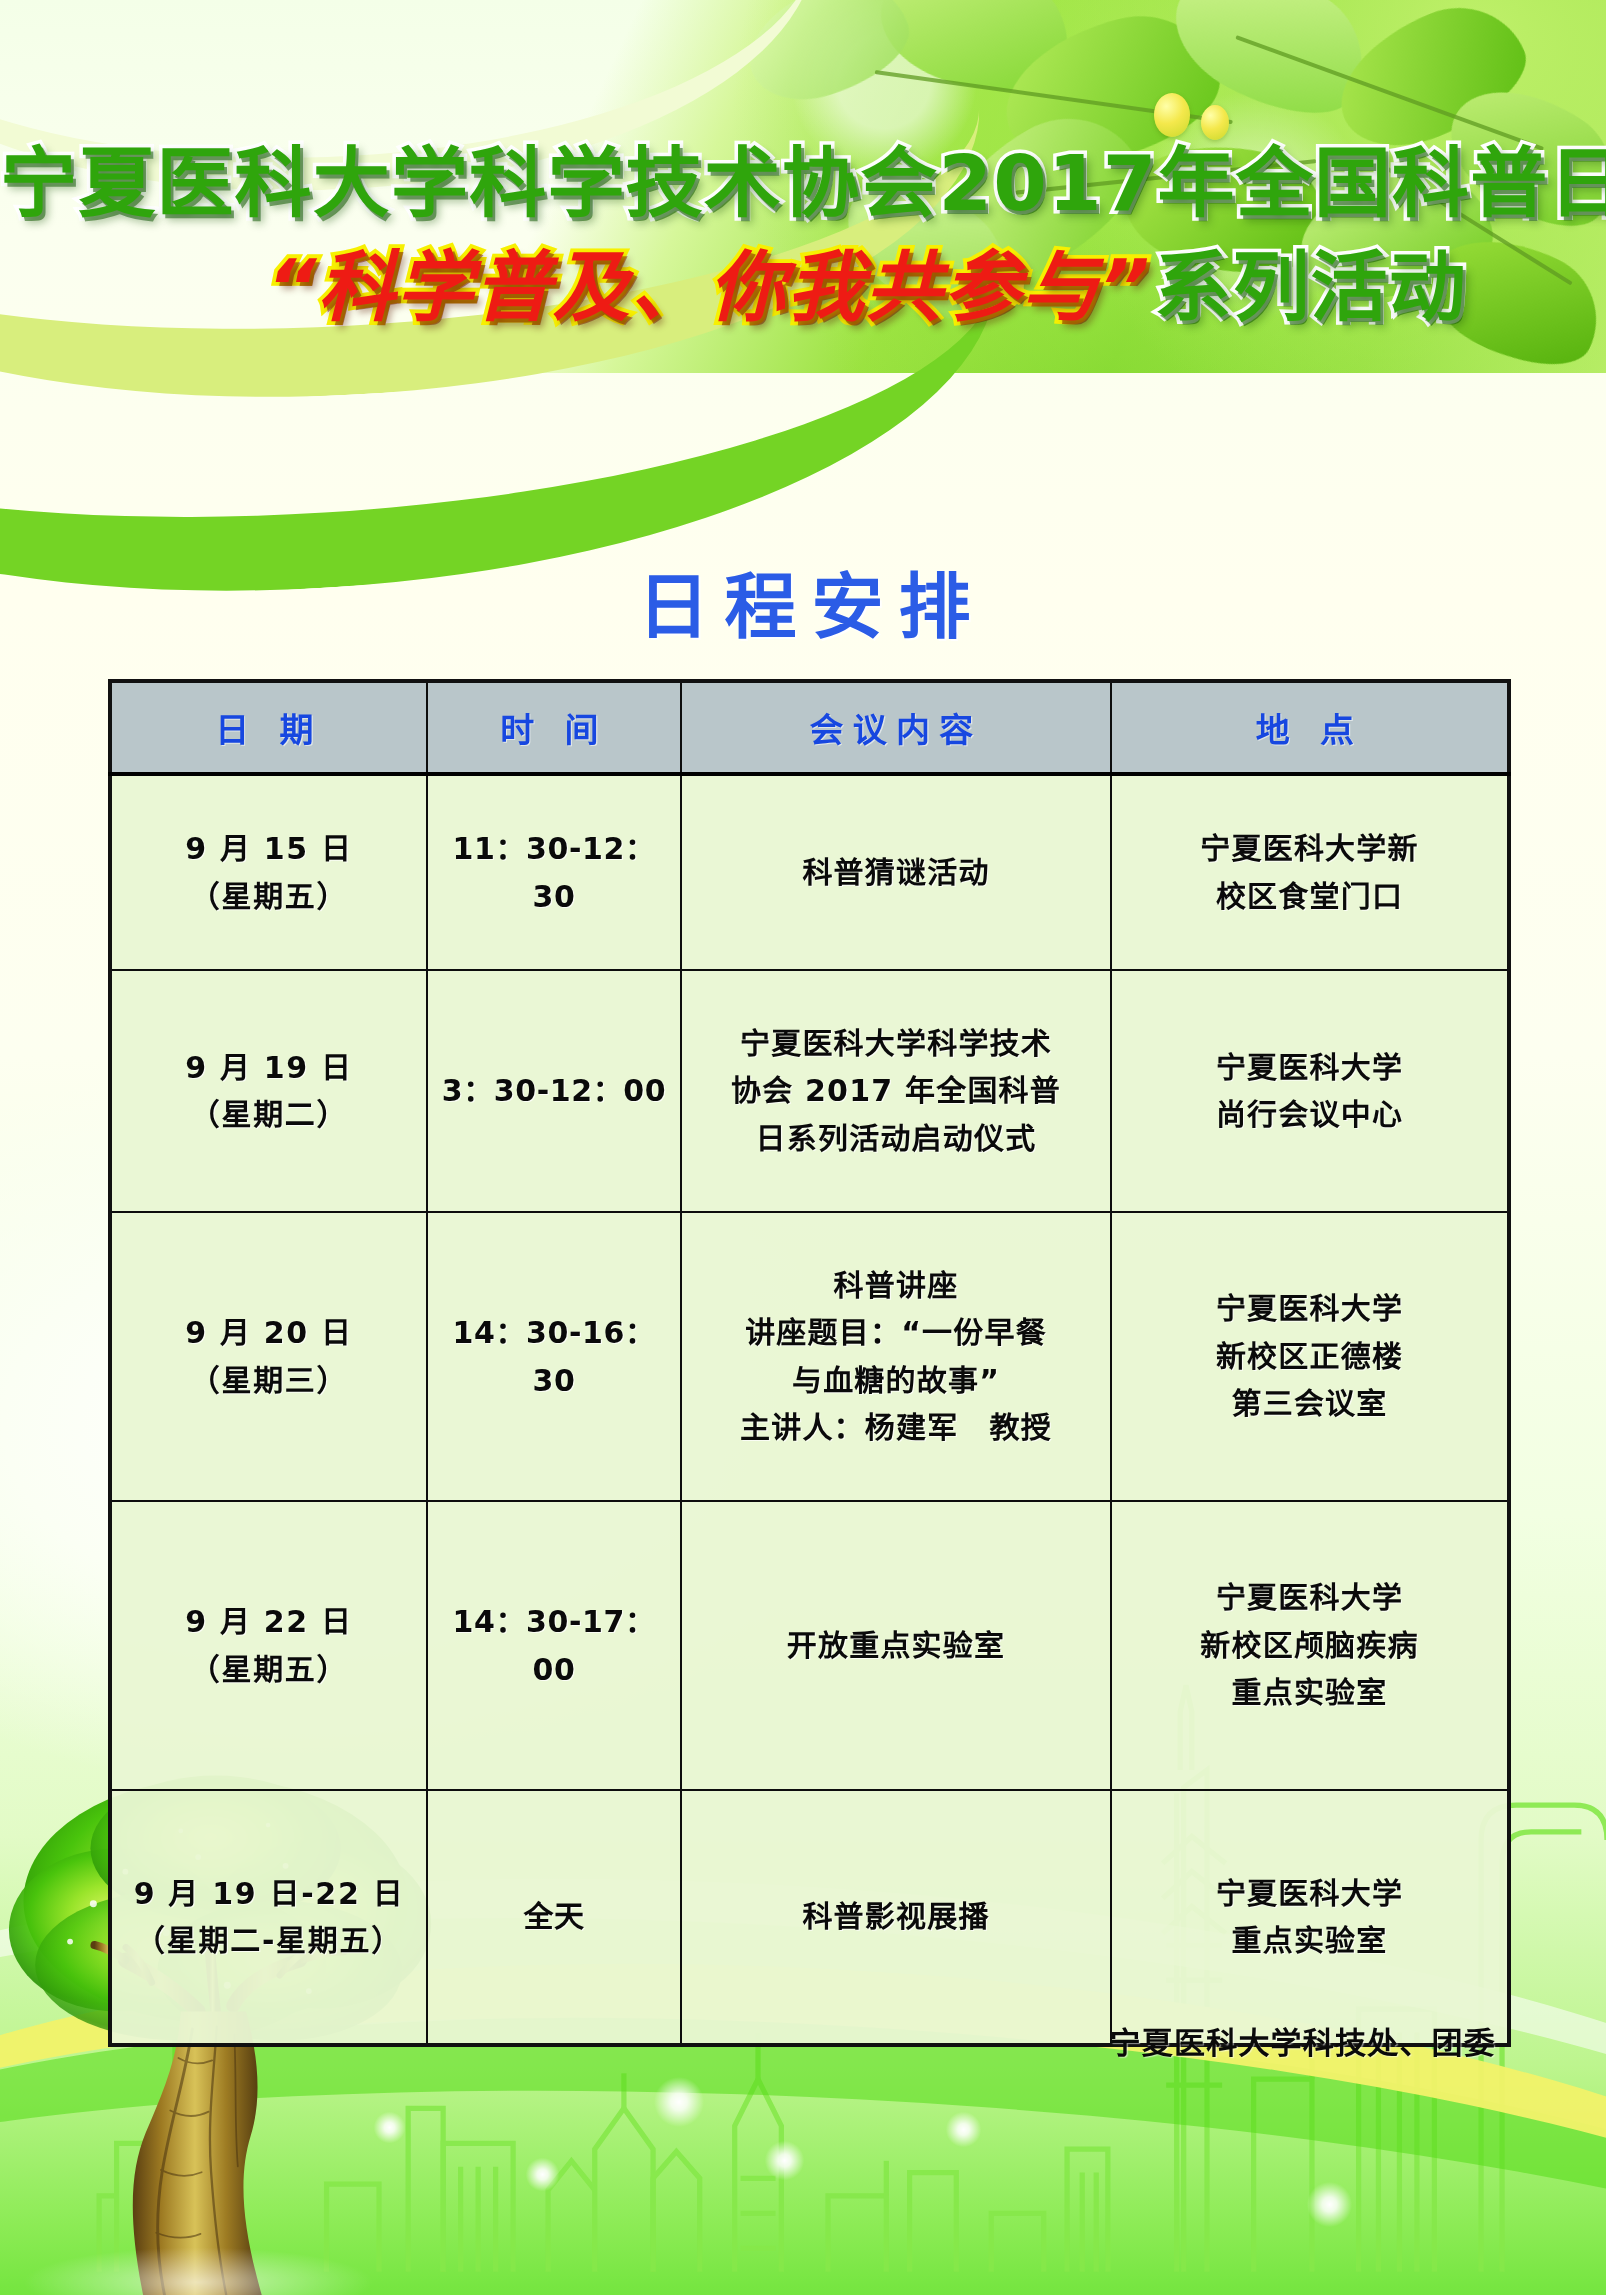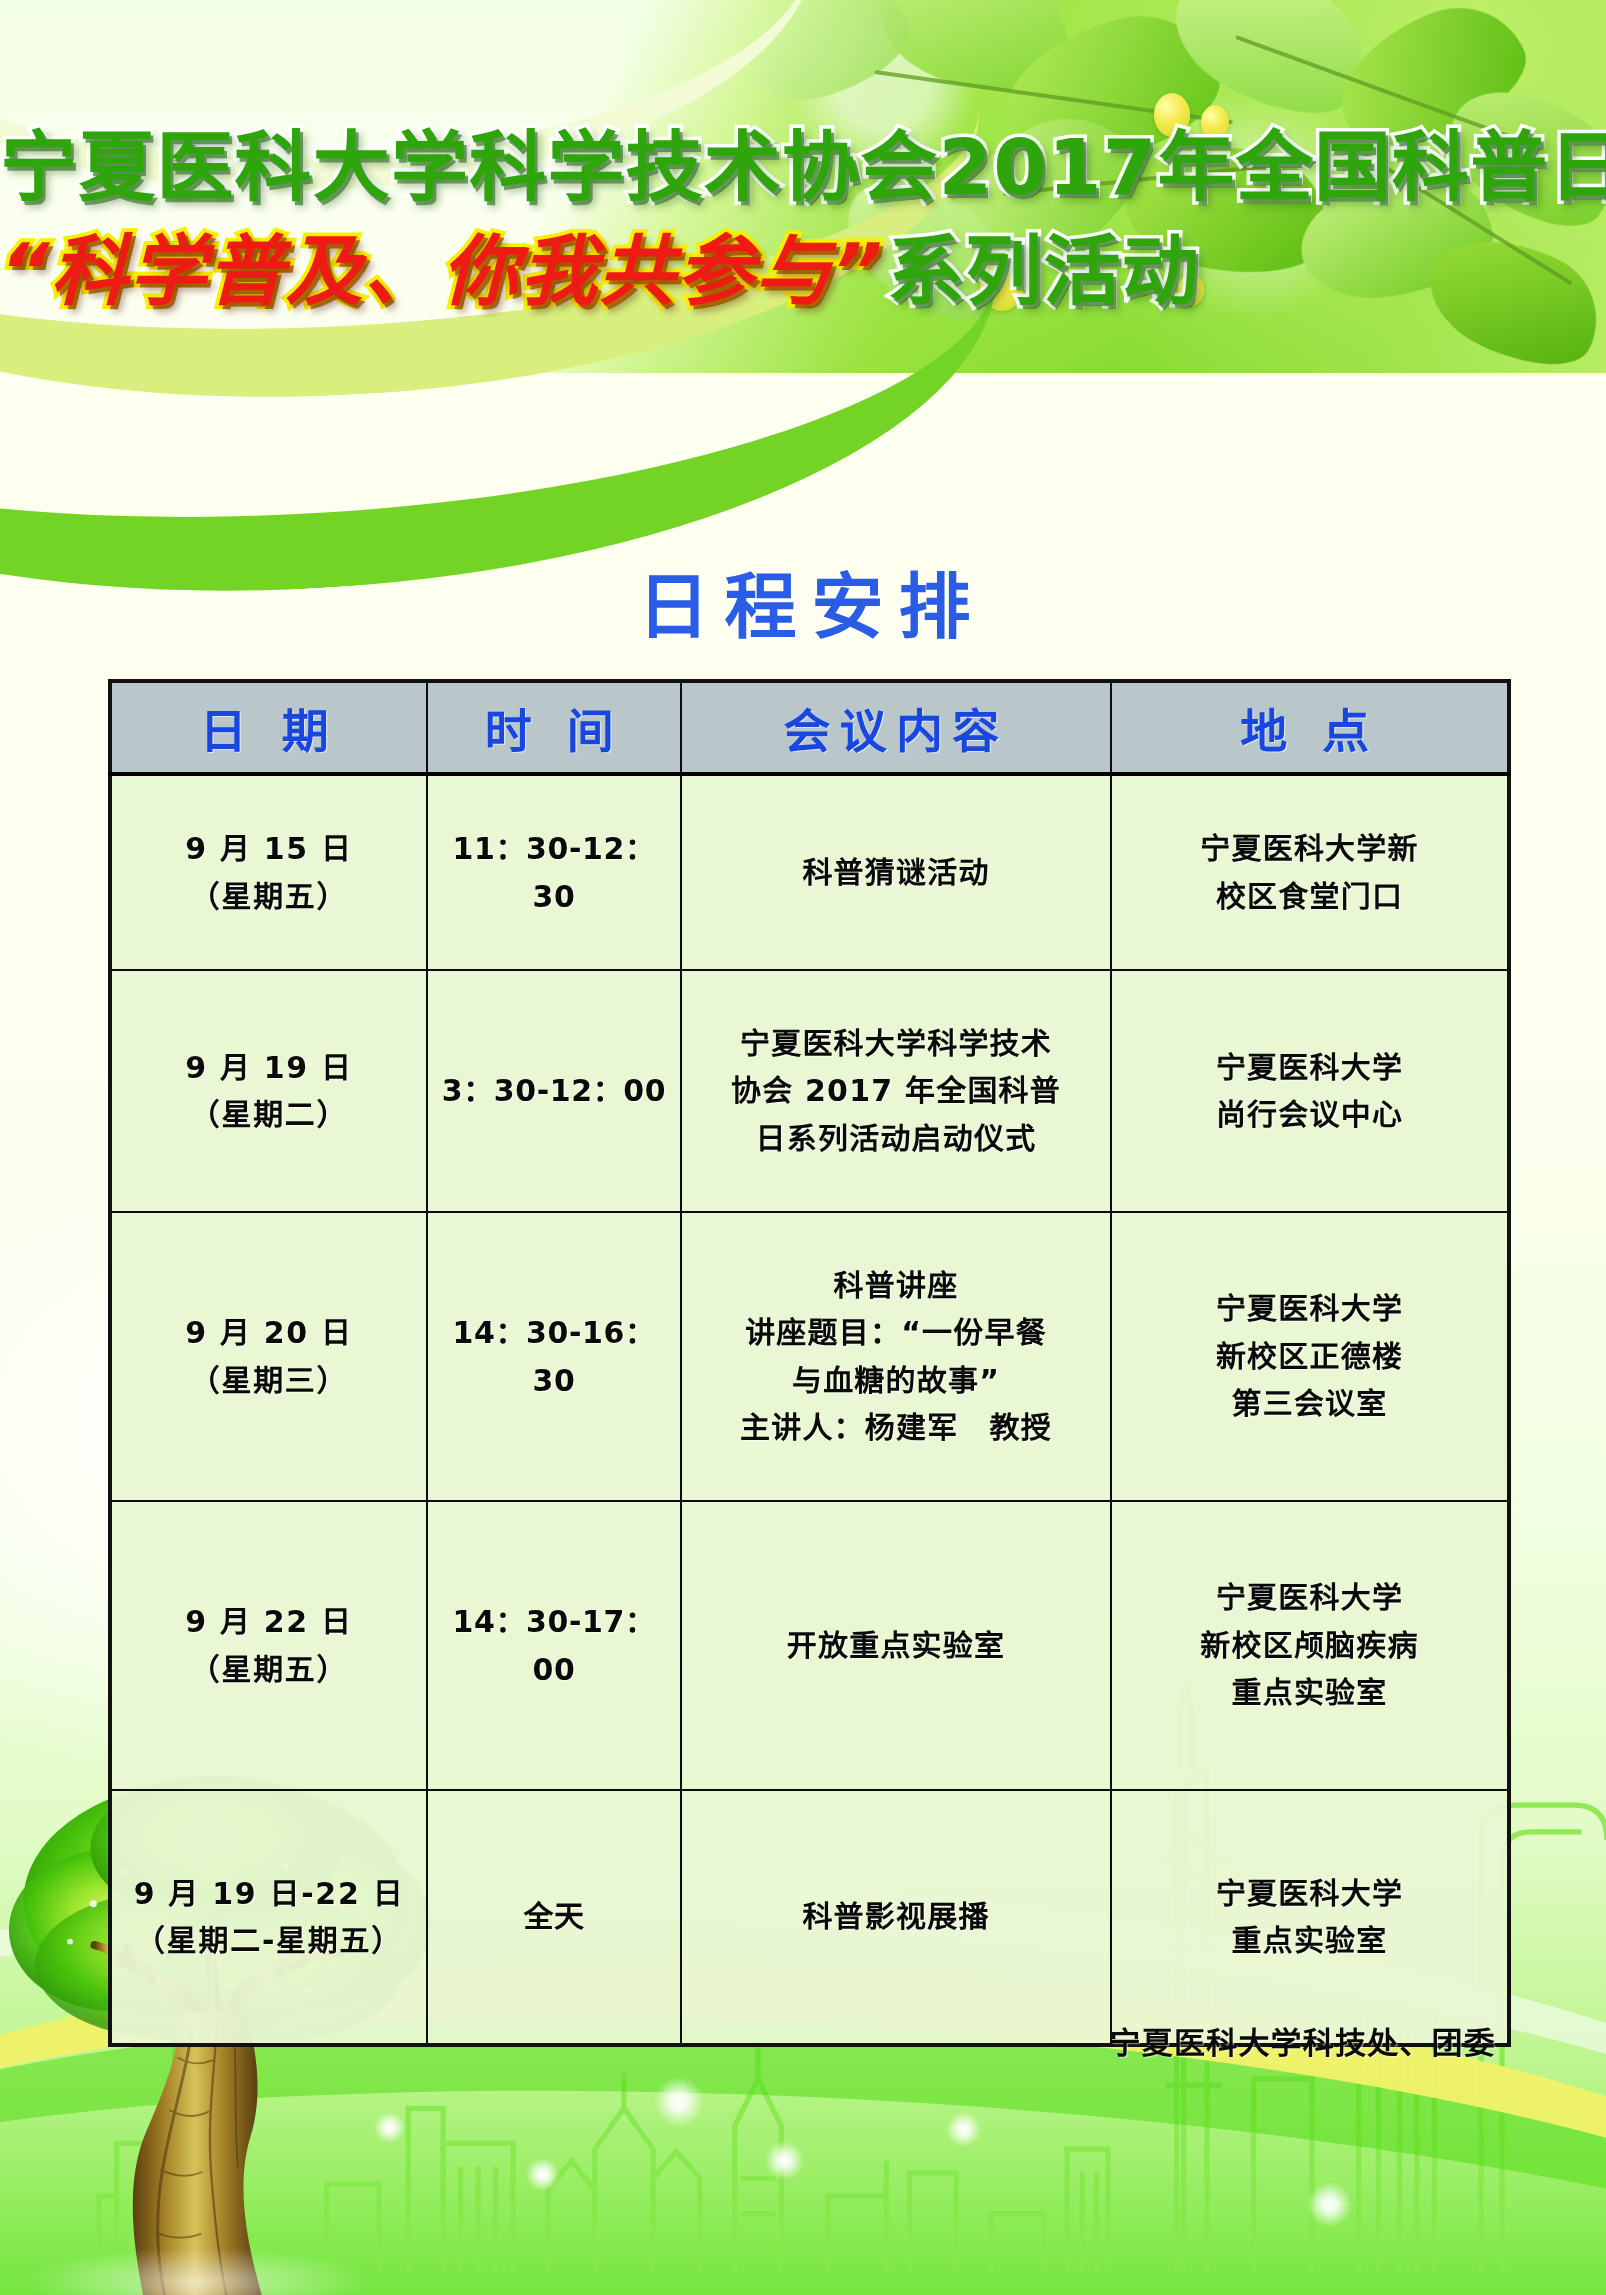--- a/index.html
+++ b/index.html
@@ -94,21 +94,21 @@
   
   .skyline{
     position:absolute;left:0;bottom:0;width:1607px;height:875px;
     pointer-events:none;opacity:.95;
   }
 
   
   .tree{position:absolute;left:5.8px;top:1755px;width:431px;height:542px;pointer-events:none;}
 
   
-  .title-wrap{position:absolute;left:0;top:124px;width:1467px;text-align:left;z-index:40;}
+  .title-wrap{position:absolute;left:0;top:140px;width:1467px;text-align:right;z-index:40;}
 
   .title-line1{
     font-size:77px;font-weight:bold;letter-spacing:1.2px;
     font-family:"DejaVu Sans","Liberation Sans",sans-serif;
     color:#2fa50c;
     line-height:1.14;
     -webkit-text-stroke:7px #ffffff;
     paint-order:stroke fill;
     text-shadow:
        2.9px 3.5px 0 rgba(22,92,4,.55),
@@ -162,21 +162,21 @@
   table.schedule th,table.schedule td{
     border:2.9px solid #0d0d0d;
     text-align:center;vertical-align:middle;
     font-family:"DejaVu Sans","Liberation Sans",sans-serif;
     color:#0a0a0a;
   }
   table.schedule thead th{
     background:#b9c6ca;
     height:87px;
     color:#1747e0;
-    font-size:47px;font-weight:bold;letter-spacing:9.3px;
+    font-size:34px;font-weight:bold;letter-spacing:9.3px;
     text-shadow:1.2px 1.2px 0 rgba(255,255,255,.55);
     border-bottom:4.1px solid #000;
   }
   table.schedule tbody td{
     background:rgba(233,247,211,0.72);
     font-size:30px;font-weight:bold;line-height:1.58;
     padding:15px 8.2px;
     text-shadow:1.2px 1.2px 0.6px rgba(255,255,255,.75);
   }
   td.cell-date{letter-spacing:1.7px;}

